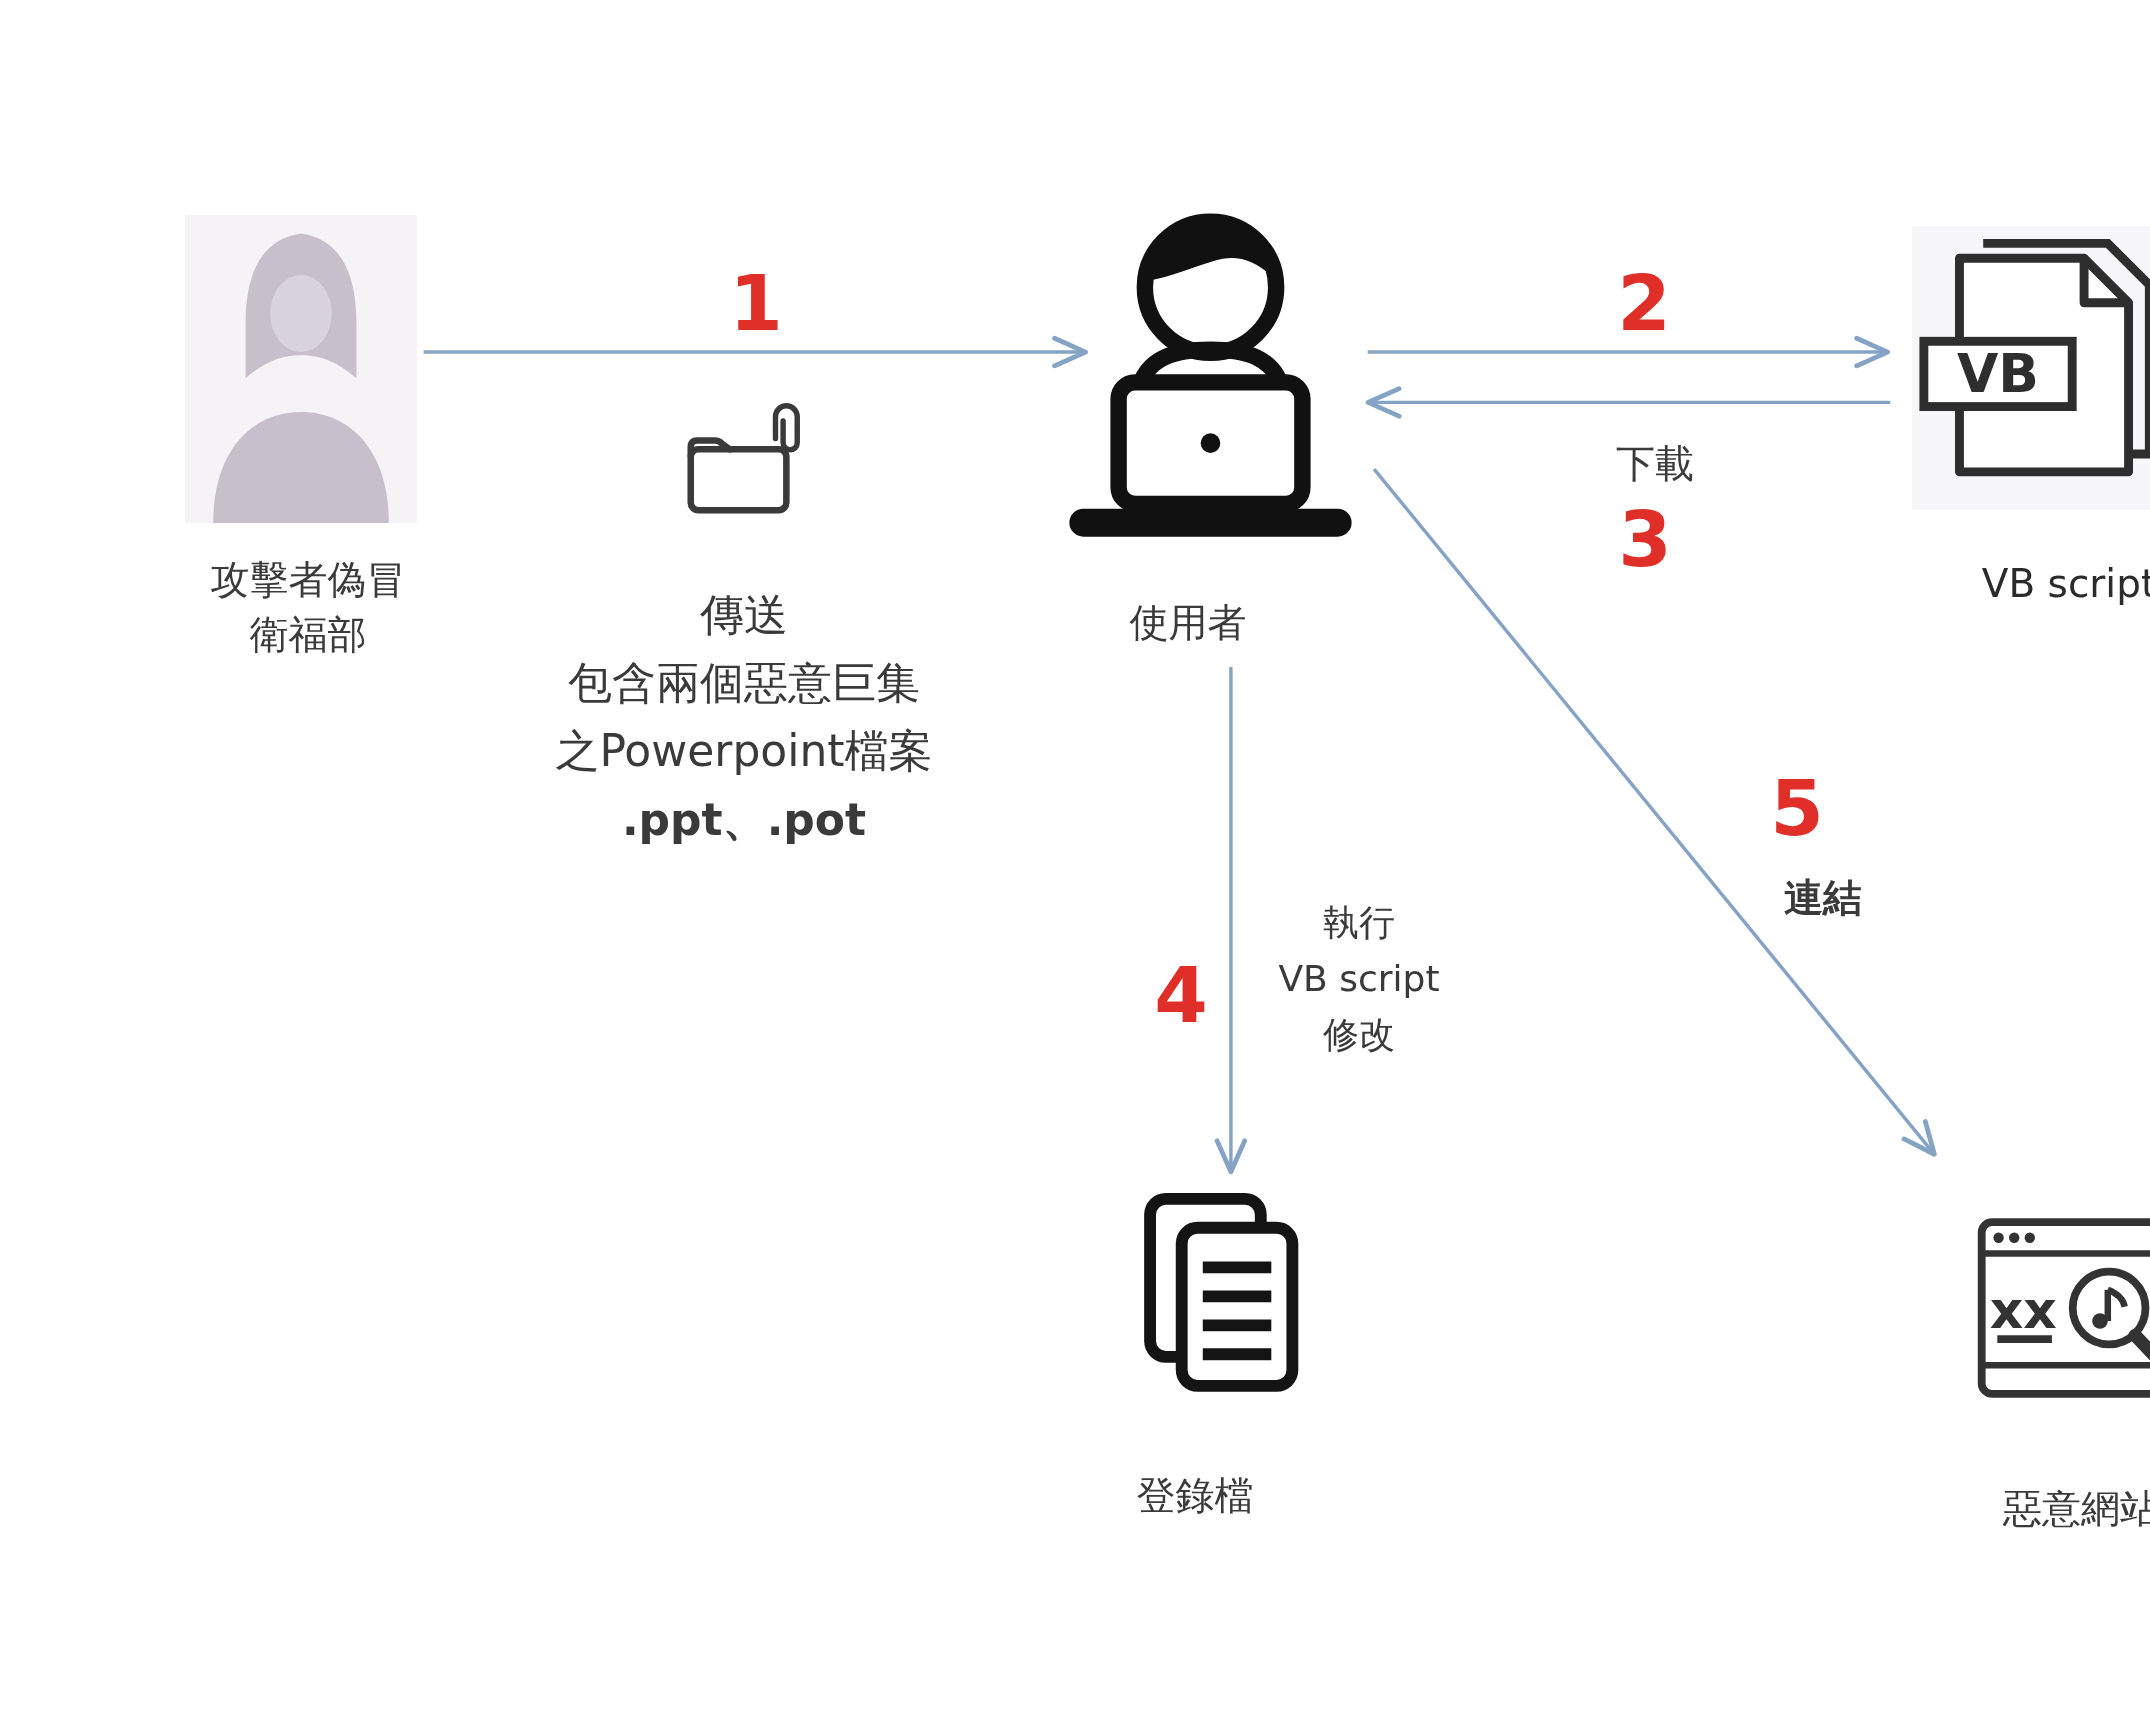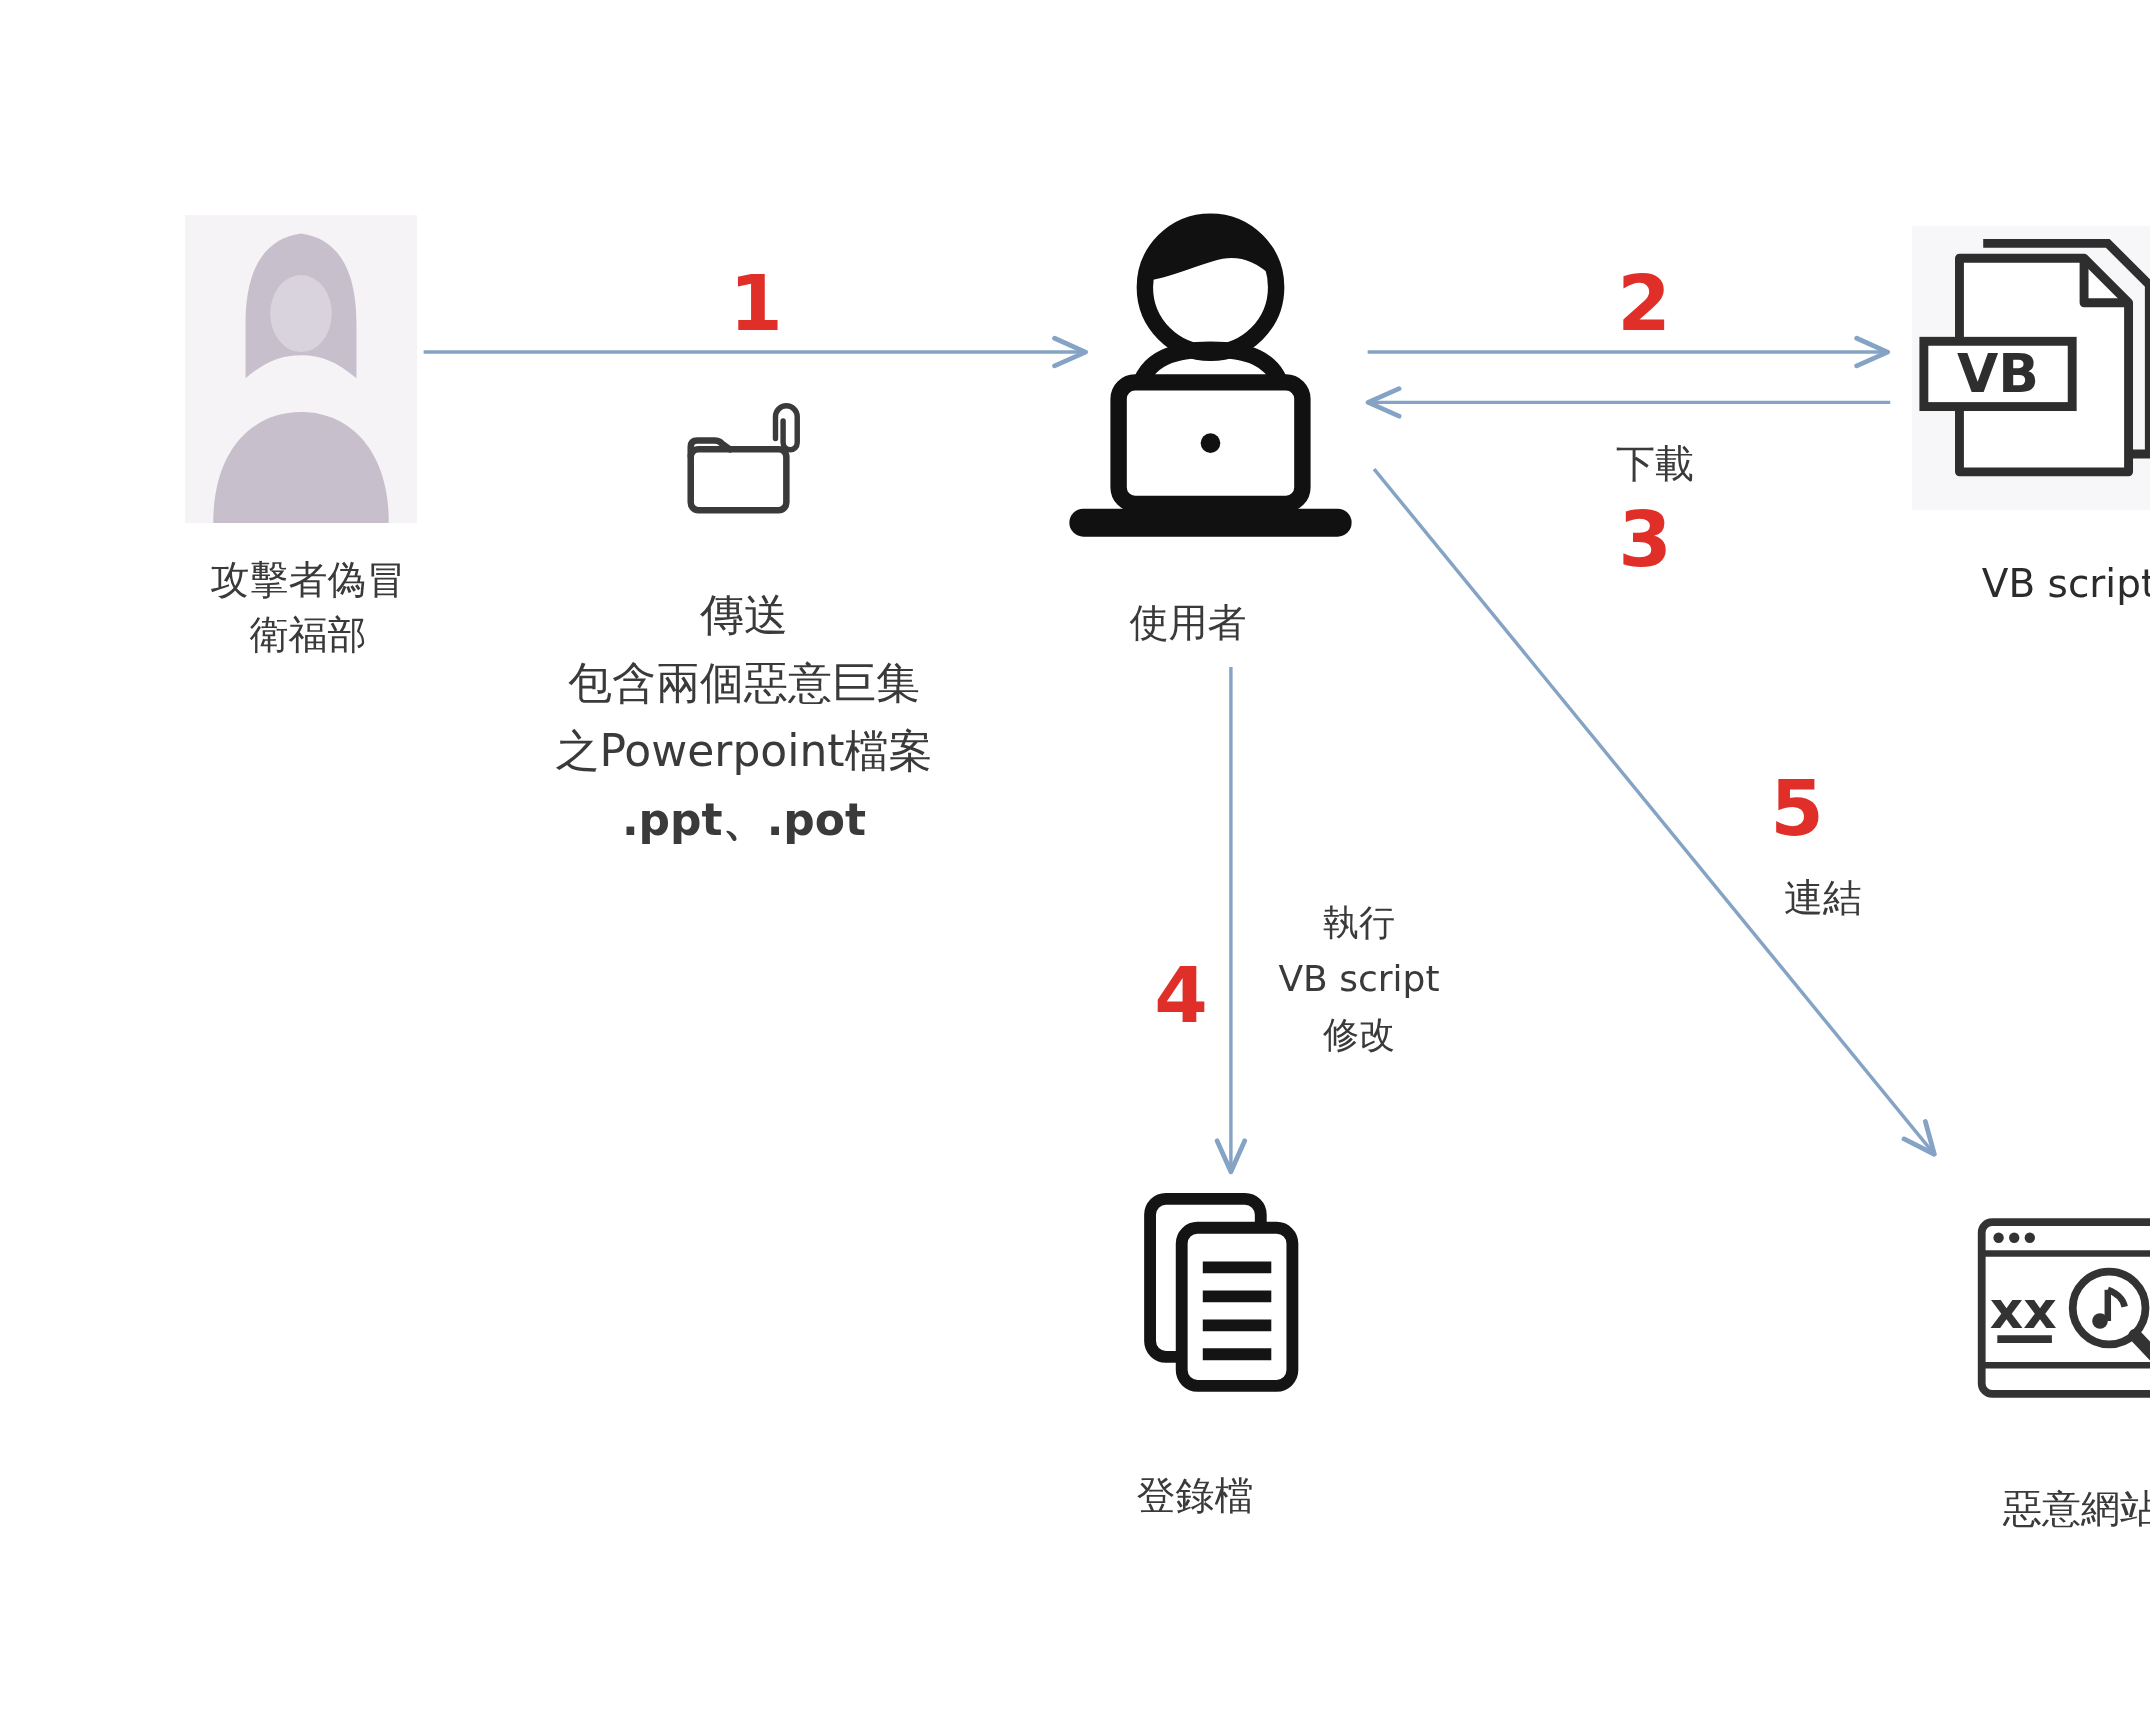--- a/index.html
+++ b/index.html
@@ -137,21 +137,21 @@
       <rect x="46" y="34" width="84" height="120" rx="12" fill="#ffffff" stroke="#141414" stroke-width="9"></rect>
       <line x1="62" y1="64" x2="114" y2="64" stroke="#141414" stroke-width="9"></line>
       <line x1="62" y1="86" x2="114" y2="86" stroke="#141414" stroke-width="9"></line>
       <line x1="62" y1="108" x2="114" y2="108" stroke="#141414" stroke-width="9"></line>
       <line x1="62" y1="130" x2="114" y2="130" stroke="#141414" stroke-width="9"></line>
     </svg>
   </div>
   <div class="lbl" style="left:1195px; top:1469px;">登錄檔</div>
 
   <div class="num" style="left:1797px; top:770px;">5</div>
-  <div class="lbl" style="left:1823px; top:871px;">連結</div>
+  <div class="lbl" style="left:1823px; top:871px;font-weight:bold;">連結</div>
 
   <div class="icon-box" style="left:1961px; top:1191px; width:239px; height:234px;">
     <svg viewBox="0 0 180 180" xmlns="http://www.w3.org/2000/svg">
       <rect x="14" y="24" width="152" height="132" rx="8" fill="#ffffff" stroke="#333333" stroke-width="6"></rect>
       <line x1="14" y1="48" x2="166" y2="48" stroke="#333333" stroke-width="5"></line>
       <circle cx="27" cy="36" r="4" fill="#333333"></circle>
       <circle cx="39" cy="36" r="4" fill="#333333"></circle>
       <circle cx="51" cy="36" r="4" fill="#333333"></circle>
       <line x1="14" y1="134" x2="166" y2="134" stroke="#333333" stroke-width="5"></line>
       <text x="46" y="105" text-anchor="middle" font-size="40" font-weight="bold" fill="#333333" font-family="DejaVu Sans, sans-serif">xx</text>

